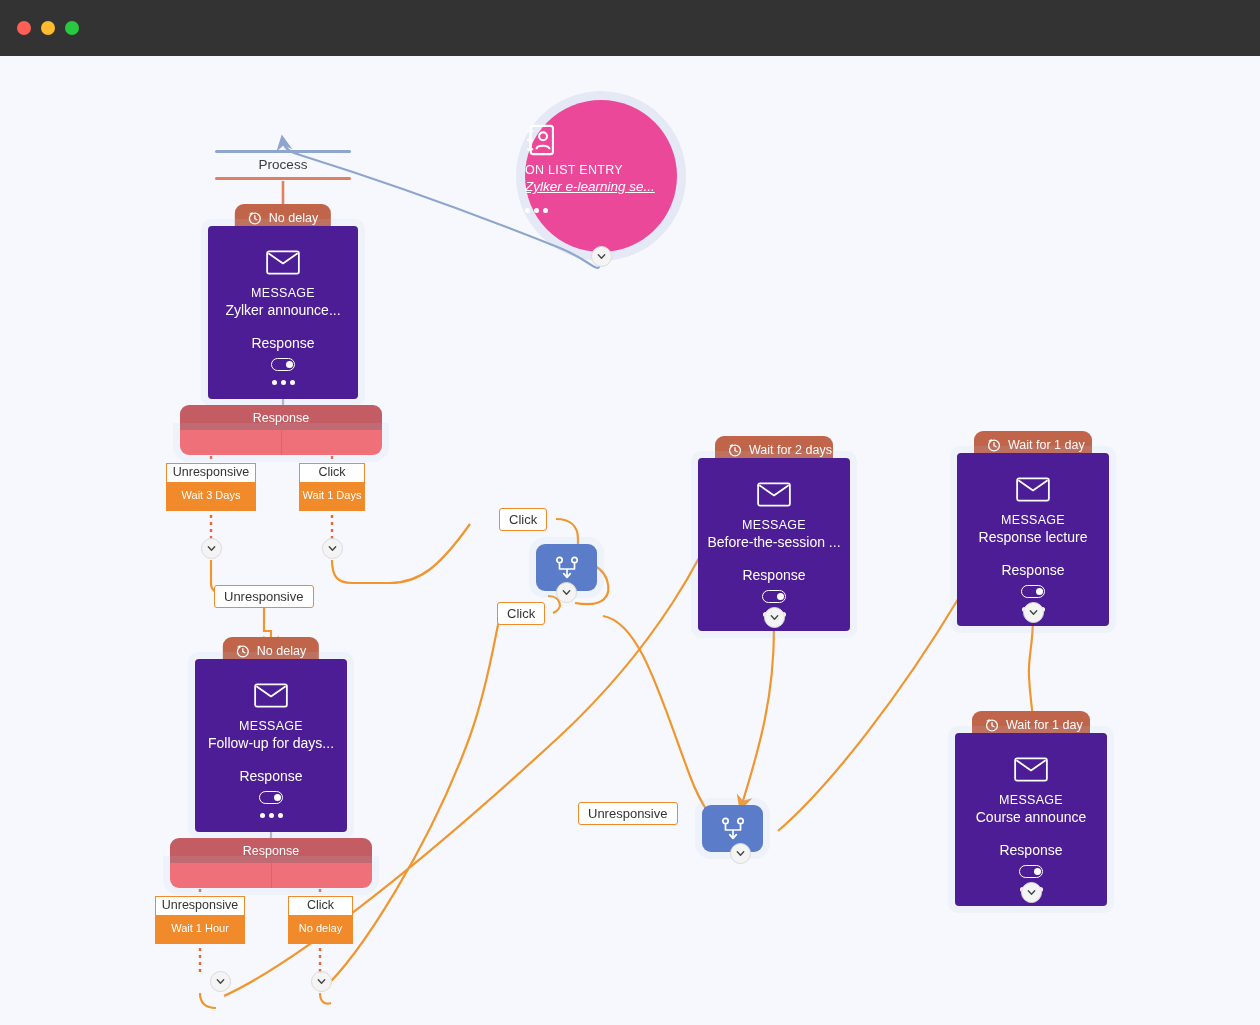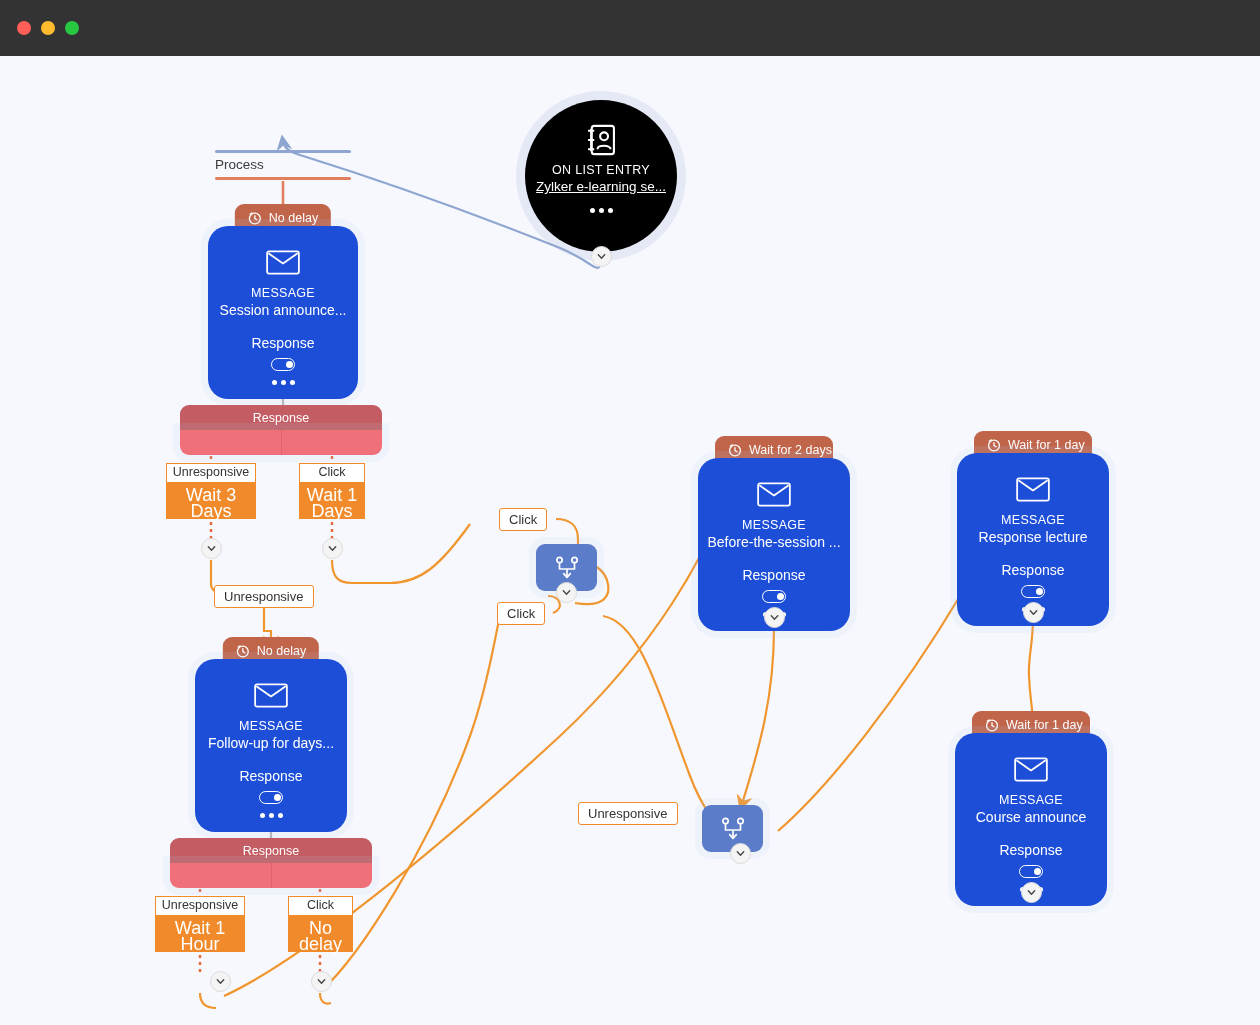--- a/index.html
+++ b/index.html
@@ -28,64 +28,64 @@
     background: #f7f8fd;
     overflow: hidden;
   }
   .edges { position: absolute; left: 0; top: 0; width: 1260px; height: 969px; }
 
   .node { position: absolute; }
 
   
   .trigger {
     width: 152px; height: 152px; border-radius: 50%;
-    background: #000000;
-    display: flex; flex-direction: column; align-items: center;
+    background: #ec4899;
+    display: flex; flex-direction: column; align-items: flex-start;
     padding-top: 24px;
     color: #fff;
     box-shadow: 0 0 0 9px rgba(147,167,212,0.18);
   }
   .trigger .ticon { width: 30px; height: 32px; margin-bottom: 7px; }
   .trigger .tkind {
     font-size: 12.5px; letter-spacing: .3px; color: #ffffff; margin-bottom: 2px;
   }
   .trigger .tname {
     font-size: 13.5px; color: #ffffff; text-decoration: underline;
-    max-width: 132px; text-align: center; white-space: nowrap; overflow: hidden;
+    max-width: 132px; text-align: center; white-space: nowrap; overflow: hidden; font-style: italic;
   }
   .trigger .dots { margin-top: 14px; }
 
   .dots { display: flex; gap: 4px; justify-content: center; }
   .dots i { width: 5px; height: 5px; border-radius: 50%; background: #fff; display: block; }
 
   
   .process { width: 136px; }
   .process .pline-top { height: 3px; background: #8ea6cf; border-radius: 2px; }
   .process .plabel {
-    text-align: left; font-size: 13.5px; color: #3b3b3b; padding: 4px 0 5px;
+    text-align: center; font-size: 13.5px; color: #3b3b3b; padding: 4px 0 5px;
   }
   .process .pline-bot { height: 3px; background: #e08060; border-radius: 2px; }
 
   
   .card { position: absolute; }
   .card .delay {
     position: absolute; left: 50%; transform: translateX(-50%); top: 0;
     background: #c0654a; color: #fff;
     border-radius: 9px 9px 0 0;
     height: 27px; padding: 0 13px;
     display: flex; align-items: center; gap: 7px;
     font-size: 12.5px; white-space: nowrap; overflow: hidden;
     max-width: 118px;
   }
   .card .delay .clk { width: 14px; height: 14px; flex: none; }
   .card .body {
     position: absolute; left: 0; top: 22px;
     width: 100%;
-    background: #1d4ed8;
-    border-radius: 20px;
+    background: #4c1d95;
+    border-radius: 4px;
     color: #fff;
     display: flex; flex-direction: column; align-items: center;
     padding-top: 24px;
     box-shadow: 0 0 0 7px rgba(180,200,235,0.13);
   }
   .card .env { width: 34px; height: 25px; margin-bottom: 11px; }
   .card .kind { font-size: 12.5px; letter-spacing: .3px; }
   .card .mname { font-size: 14px; margin-top: 2px; max-width: 94%;
                  white-space: nowrap; overflow: hidden; text-align: center; }
   .card .resp { font-size: 14px; margin-top: 17px; }
@@ -115,21 +115,21 @@
   .respbar .legs span + span { border-left: 1.5px solid #e2626b; }
 
   
   .chip { position: absolute; width: 90px; }
   .chip .ctop {
     background: #ffffff; border: 1.4px solid #f08a2a;
     color: #333; font-size: 12.5px; text-align: center;
     height: 20px; line-height: 17px; white-space: nowrap; overflow: hidden;
   }
   .chip .cbot {
-    background: #f08a2a; color: #fff; font-size: 18px;
+    background: #f08a2a; color: #fff; font-size: 11px;
     text-align: center; padding: 4px 2px 0; line-height: 16px;
     min-height: 28px;
   }
 
   
   .olabel {
     position: absolute; background: #fff; border: 1.4px solid #f08a2a;
     border-radius: 3px; font-size: 13px; color: #333;
     padding: 3px 9px; white-space: nowrap;
   }
@@ -258,21 +258,21 @@
           <path d="M2.6,3.4 L5,2.2" stroke="#fff" stroke-width="1.5" stroke-linecap="round"></path>
         </svg>
         <span>No delay</span>
       </div>
       <div class="body">
         <svg class="env" viewBox="0 0 36 26">
           <rect x="1.2" y="1.2" width="33.6" height="23.6" rx="2" stroke="#fff" stroke-width="1.9" fill="none"></rect>
           <path d="M2.5,3.2 L18,14 L33.5,3.2" stroke="#fff" stroke-width="1.9" fill="none" stroke-linejoin="round"></path>
         </svg>
         <div class="kind">MESSAGE</div>
-        <div class="mname">Session announce...</div>
+        <div class="mname">Zylker announce...</div>
         <div class="resp">Response</div>
         <div class="toggle"></div>
         <div class="dots">
             <i></i>
             <i></i>
             <i></i>
           </div>
       </div>
     </div>
 

